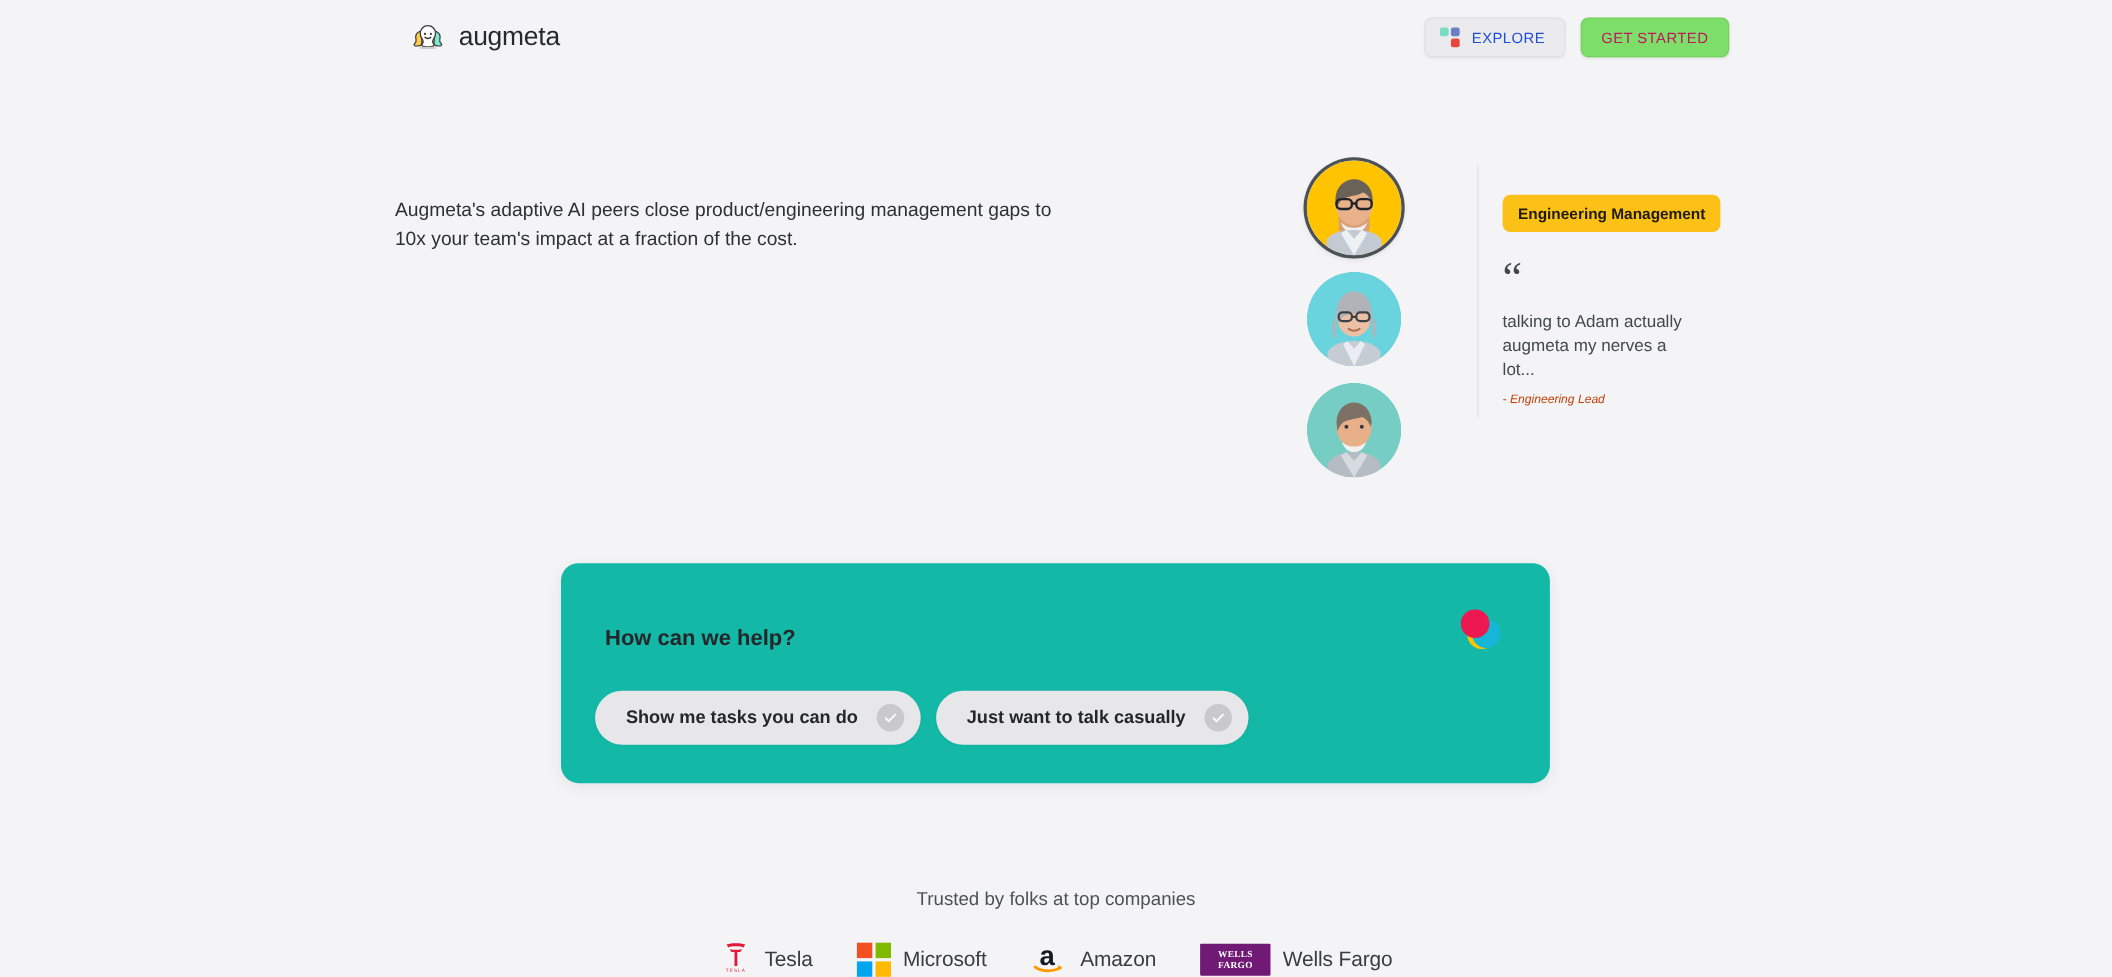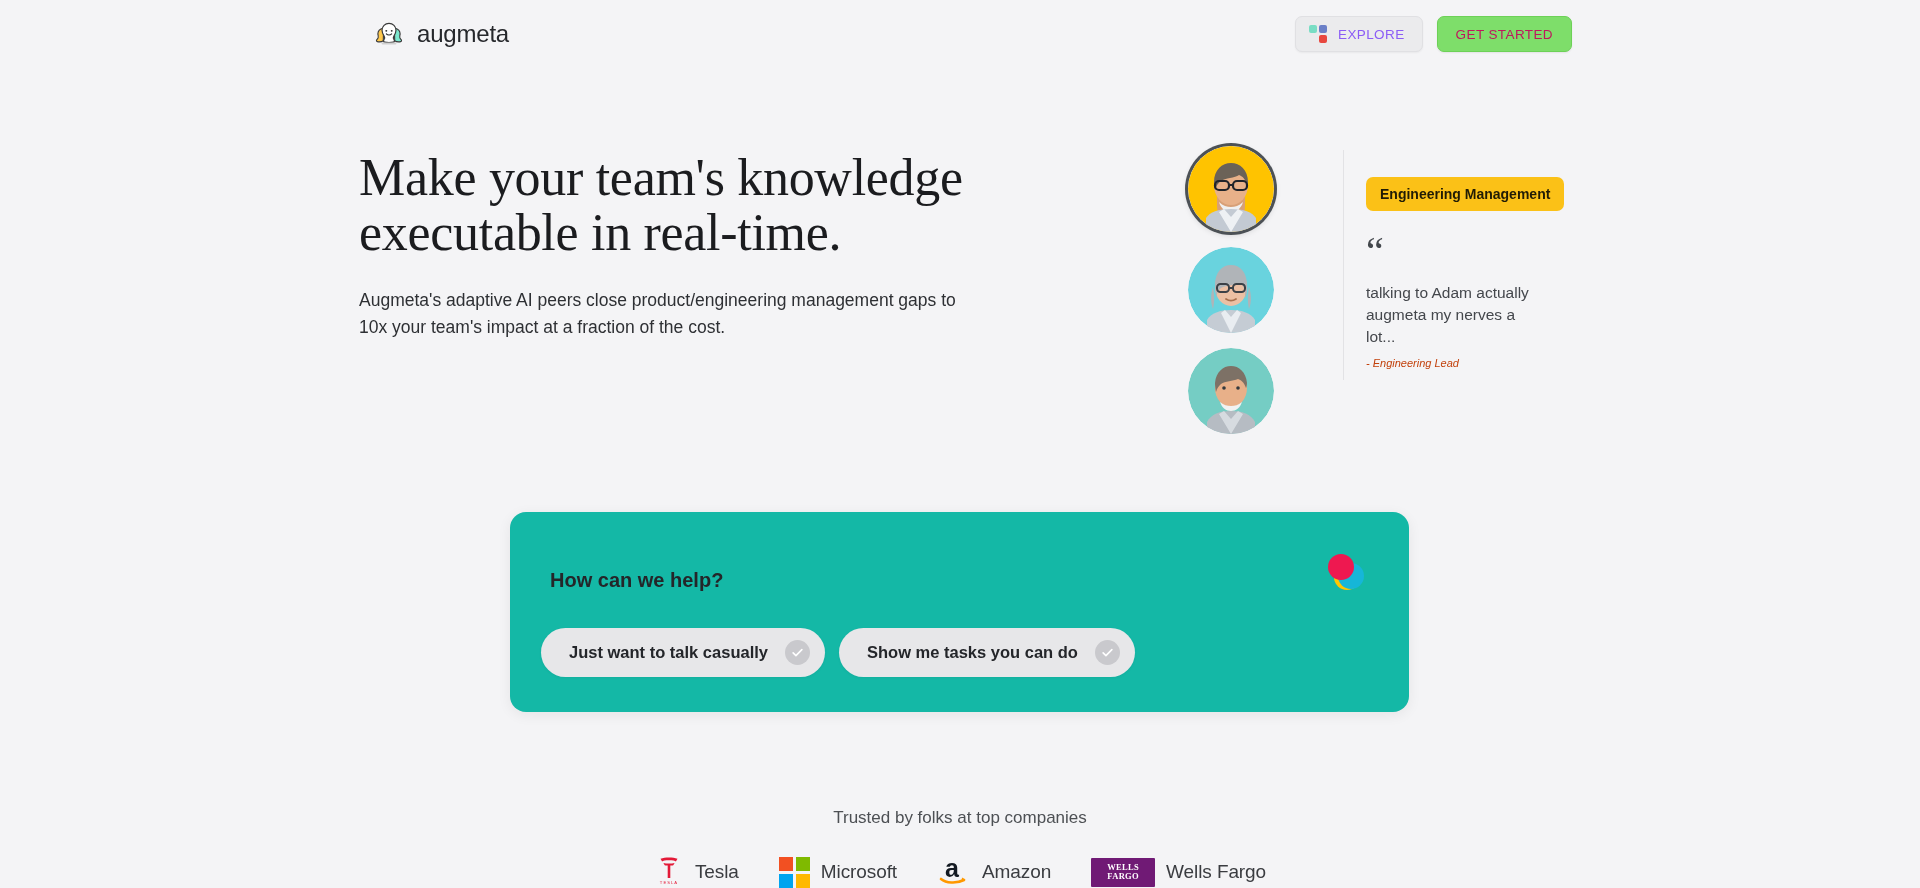--- a/index.html
+++ b/index.html
@@ -56,21 +56,21 @@
     display: flex;
     align-items: center;
     gap: 11px;
     height: 36px;
     padding: 0 17px 0 13px;
     background: #ebebed;
     border: 1px solid #e0e0e3;
     border-radius: 7px;
     font-size: 13.5px;
     letter-spacing: 0.4px;
-    color: #8b5cf6;
+    color: #1d4ed8;
     cursor: pointer;
     box-shadow: 0 1px 2px rgba(0,0,0,0.05);
   }
 
   .grid-icon {
     display: grid;
     grid-template-columns: 8px 8px;
     grid-template-rows: 8px 8px;
     gap: 2.5px;
   }
@@ -337,21 +337,20 @@
     </div>
 
     <div class="btn-started">
       <span>GET STARTED</span>
     </div>
 
   </div>
 </div>
 
 <div class="hero-copy">
-  <h1 class="hero-title">Make your team's knowledge executable in real-time.</h1>
   <p class="hero-sub">Augmeta's adaptive AI peers close product/engineering management gaps to 10x your team's impact at a fraction of the cost.</p>
 </div>
 
 <div class="avatars">
 
   <div class="avatar active">
     <svg viewBox="0 0 86 86">
       <circle cx="43" cy="43" r="43" fill="#ffc300"></circle>
       <path d="M43 72c-9 0-16 4-19 9h38c-3-5-10-9-19-9z" fill="#b9c0c9"></path>
       <path d="M29 60c0 10 6 16 14 16s14-6 14-16v-9H29z" fill="#d8a077"></path>
@@ -412,30 +411,30 @@
     <svg viewBox="0 0 46 46" width="46" height="46">
       <circle cx="26" cy="27" r="13" fill="#ffc600"></circle>
       <circle cx="30" cy="26" r="13" fill="#16b6d8"></circle>
       <circle cx="20" cy="17" r="13" fill="#ee1850"></circle>
     </svg>
   </div>
 
   <div class="options">
 
     <div class="option-pill">
-      <span>Just want to talk casually</span>
+      <span>Show me tasks you can do</span>
       <span class="check-circle">
         <svg viewBox="0 0 24 24" width="15" height="15">
           <path d="M5 12.5l4.5 4.5L19 7.5" fill="none" stroke="#ffffff" stroke-width="2.6" stroke-linecap="round" stroke-linejoin="round"></path>
         </svg>
       </span>
     </div>
 
     <div class="option-pill">
-      <span>Show me tasks you can do</span>
+      <span>Just want to talk casually</span>
       <span class="check-circle">
         <svg viewBox="0 0 24 24" width="15" height="15">
           <path d="M5 12.5l4.5 4.5L19 7.5" fill="none" stroke="#ffffff" stroke-width="2.6" stroke-linecap="round" stroke-linejoin="round"></path>
         </svg>
       </span>
     </div>
 
   </div>
 </div>
 

